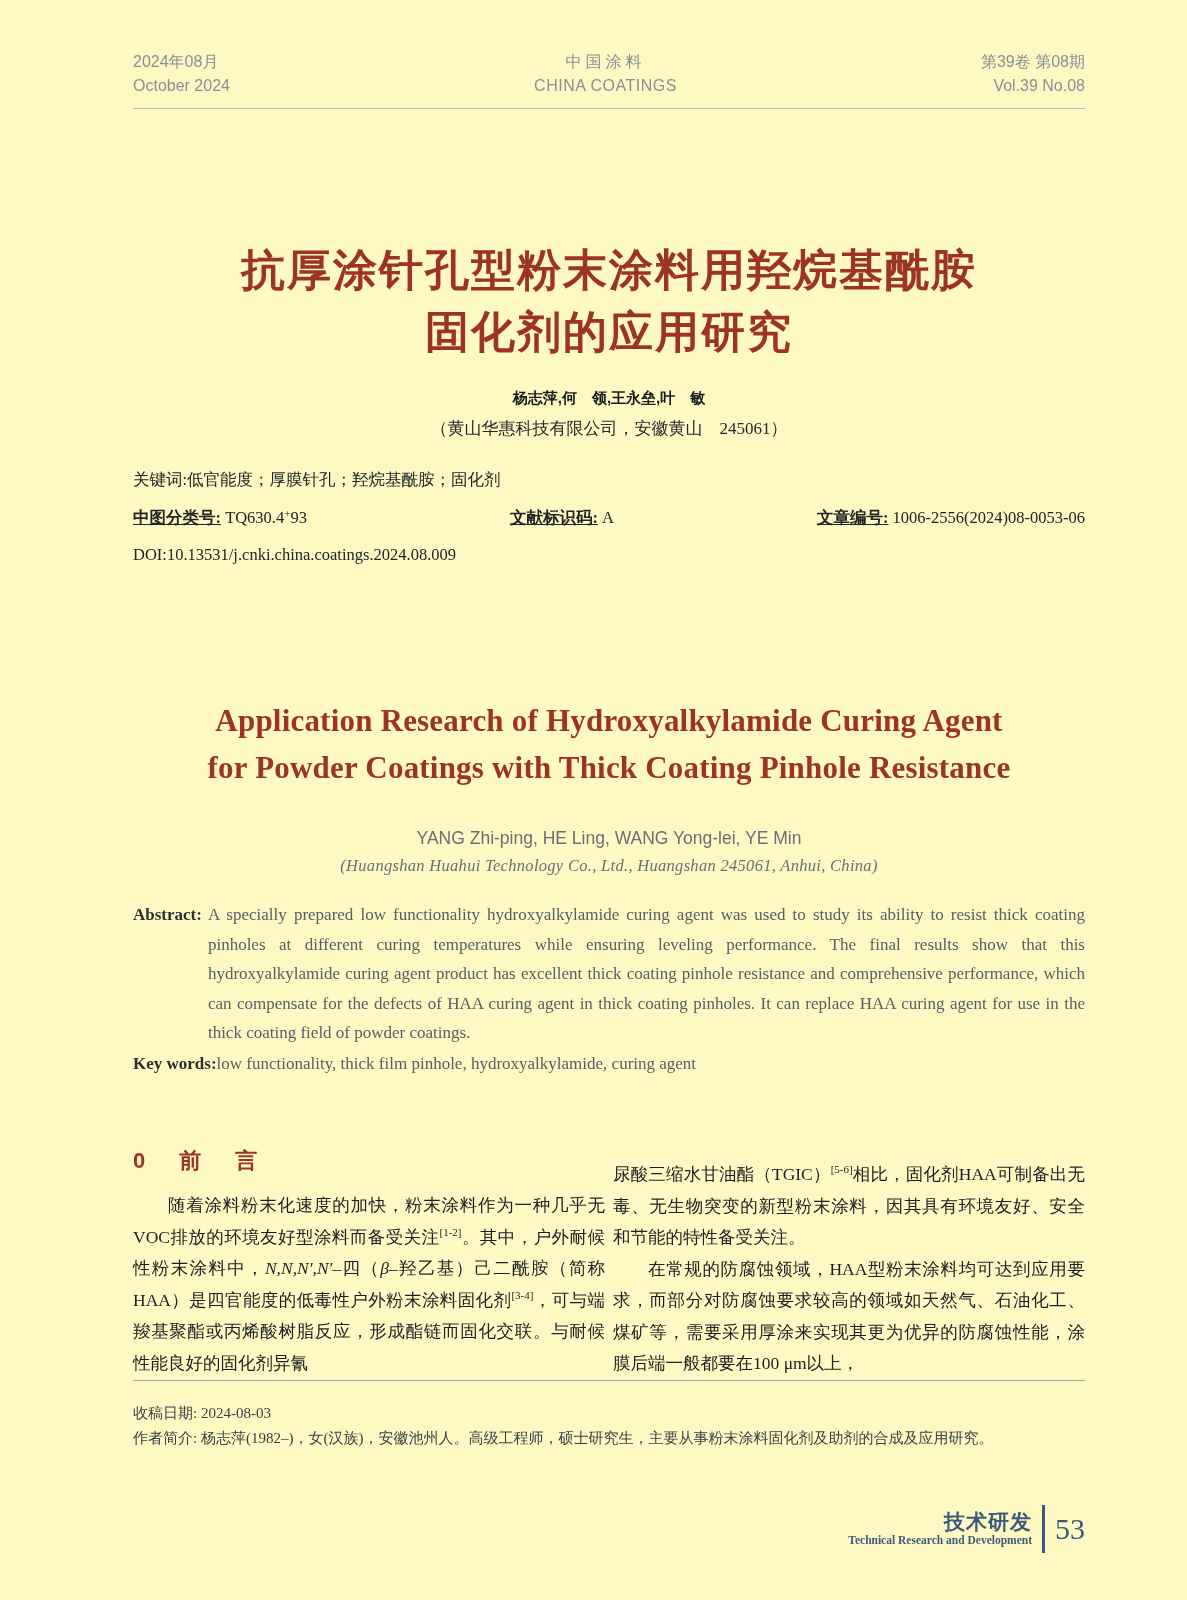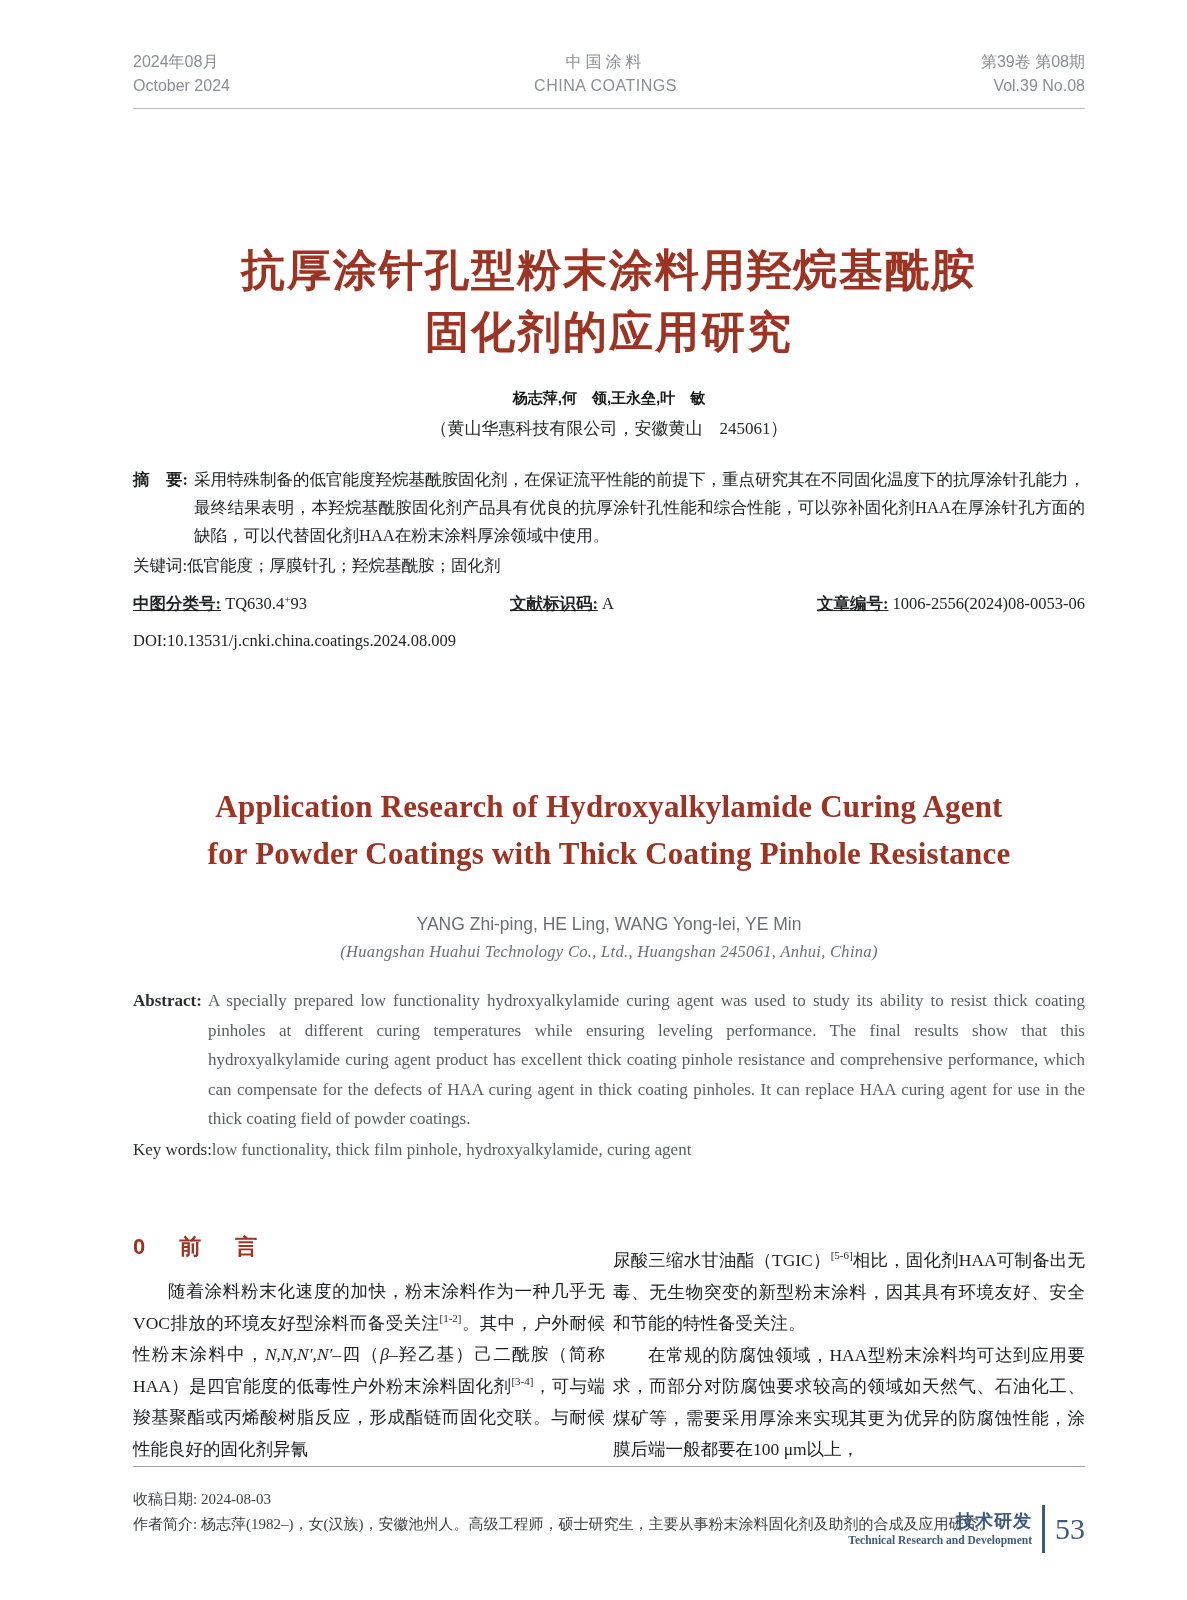--- a/index.html
+++ b/index.html
@@ -1,20 +1,20 @@
 <!DOCTYPE html>
 <html><head>
 <meta charset="utf-8">
 <style>
   html,body{margin:0;padding:0;background:#e8e8e8;}
   .page{
     position:relative;
     width:1187px;height:1600px;
     margin:0 auto;
-    background:#ffffff;
+    background:#fef9c3;
     font-family:"Liberation Serif", serif;
     color:#1f2125;
     overflow:hidden;
     box-sizing:border-box;
   }
   .content{margin:0 102px 0 133px;}
 
   
   .jheader{
     padding-top:50px;
@@ -109,21 +109,21 @@
   }
 
   
   .badge{
     position:absolute;right:102px;top:1505px;
     display:flex;align-items:center;
   }
   .badge .labels{text-align:right;padding-right:10px;}
   .badge .cn{
     font-family:"Liberation Sans", sans-serif;
-    font-weight:bold;font-size:18px;line-height:23px;letter-spacing:1px;
+    font-weight:bold;font-size:21px;line-height:23px;letter-spacing:1px;
   }
   .badge .en{font-weight:bold;font-size:11.5px;line-height:15px;}
   .badge .bar{width:3px;height:48px;}
   .badge .pageno{
     font-size:30px;padding-left:10px;font-family:"Liberation Serif", serif;
   }
 </style>
 <style>.accent-red{color:#9d3423;}.accent-navy{color:#3d5a7d;}.navy-bg{background:#3d5a7d;}.jheader{color:#8a8e95;}</style></head>
 <body>
 
@@ -147,24 +147,20 @@
 
     <h1 class="title-cn accent-red" style="margin-bottom:0;">
       <div>抗厚涂针孔型粉末涂料用羟烷基酰胺</div>
       <div>固化剂的应用研究</div>
     </h1>
 
     <div class="authors-cn">杨志萍,何　领,王永垒,叶　敏</div>
     <div class="affil-cn">（黄山华惠科技有限公司，安徽黄山　245061）</div>
 
     <div class="meta-cn">
-      <div class="hang">
-        <span class="lbl">摘　要:</span>
-        <span class="txt">采用特殊制备的低官能度羟烷基酰胺固化剂，在保证流平性能的前提下，重点研究其在不同固化温度下的抗厚涂针孔能力，最终结果表明，本羟烷基酰胺固化剂产品具有优良的抗厚涂针孔性能和综合性能，可以弥补固化剂HAA在厚涂针孔方面的缺陷，可以代替固化剂HAA在粉末涂料厚涂领域中使用。</span>
-      </div>
       <div class="kw-row">
         <span class="lbl">关键词:</span>
         <span class="txt">低官能度；厚膜针孔；羟烷基酰胺；固化剂</span>
       </div>
       <div class="class-row">
         <span>
           <b>中图分类号:</b>
           <span><span>TQ630.4</span><sup>+</sup><span>93</span></span>
         </span>
         <span>
@@ -186,21 +182,21 @@
 
     <div class="authors-en">YANG Zhi-ping, HE Ling, WANG Yong-lei, YE Min</div>
     <div class="affil-en">(Huangshan Huahui Technology Co., Ltd., Huangshan 245061, Anhui, China)</div>
 
     <div class="meta-en">
       <div class="hang">
         <span class="lbl" style="font-weight:bold;">Abstract:</span>
         <span class="txt">A specially prepared low functionality hydroxyalkylamide curing agent was used to study its ability to resist thick coating pinholes at different curing temperatures while ensuring leveling performance. The final results show that this hydroxyalkylamide curing agent product has excellent thick coating pinhole resistance and comprehensive performance, which can compensate for the defects of HAA curing agent in thick coating pinholes. It can replace HAA curing agent for use in the thick coating field of powder coatings.</span>
       </div>
       <div class="kw-en">
-        <span class="lbl" style="font-weight:normal;text-align:right;">Key words:</span>
+        <span class="lbl" style="font-weight:bold;text-align:right;">Key words:</span>
         <span class="txt">low functionality, thick film pinhole, hydroxyalkylamide, curing agent</span>
       </div>
     </div>
 
     <div class="cols">
       <div class="colL">
         <div class="sec-head accent-red">0　前　言</div>
         <p class="para" style="margin:0;"><span>随着涂料粉末化速度的加快，粉末涂料作为一种几乎无VOC排放的环境友好型涂料而备受关注</span><sup>[1-2]</sup><span>。其中，户外耐候性粉末涂料中，</span><i>N,N,N′,N′</i><span>–四（</span><i>β</i><span>–羟乙基）己二酰胺（简称HAA）是四官能度的低毒性户外粉末涂料固化剂</span><sup>[3-4]</sup><span>，可与端羧基聚酯或丙烯酸树脂反应，形成酯链而固化交联。与耐候性能良好的固化剂异氰</span></p>
       </div>
       <div class="colR">

